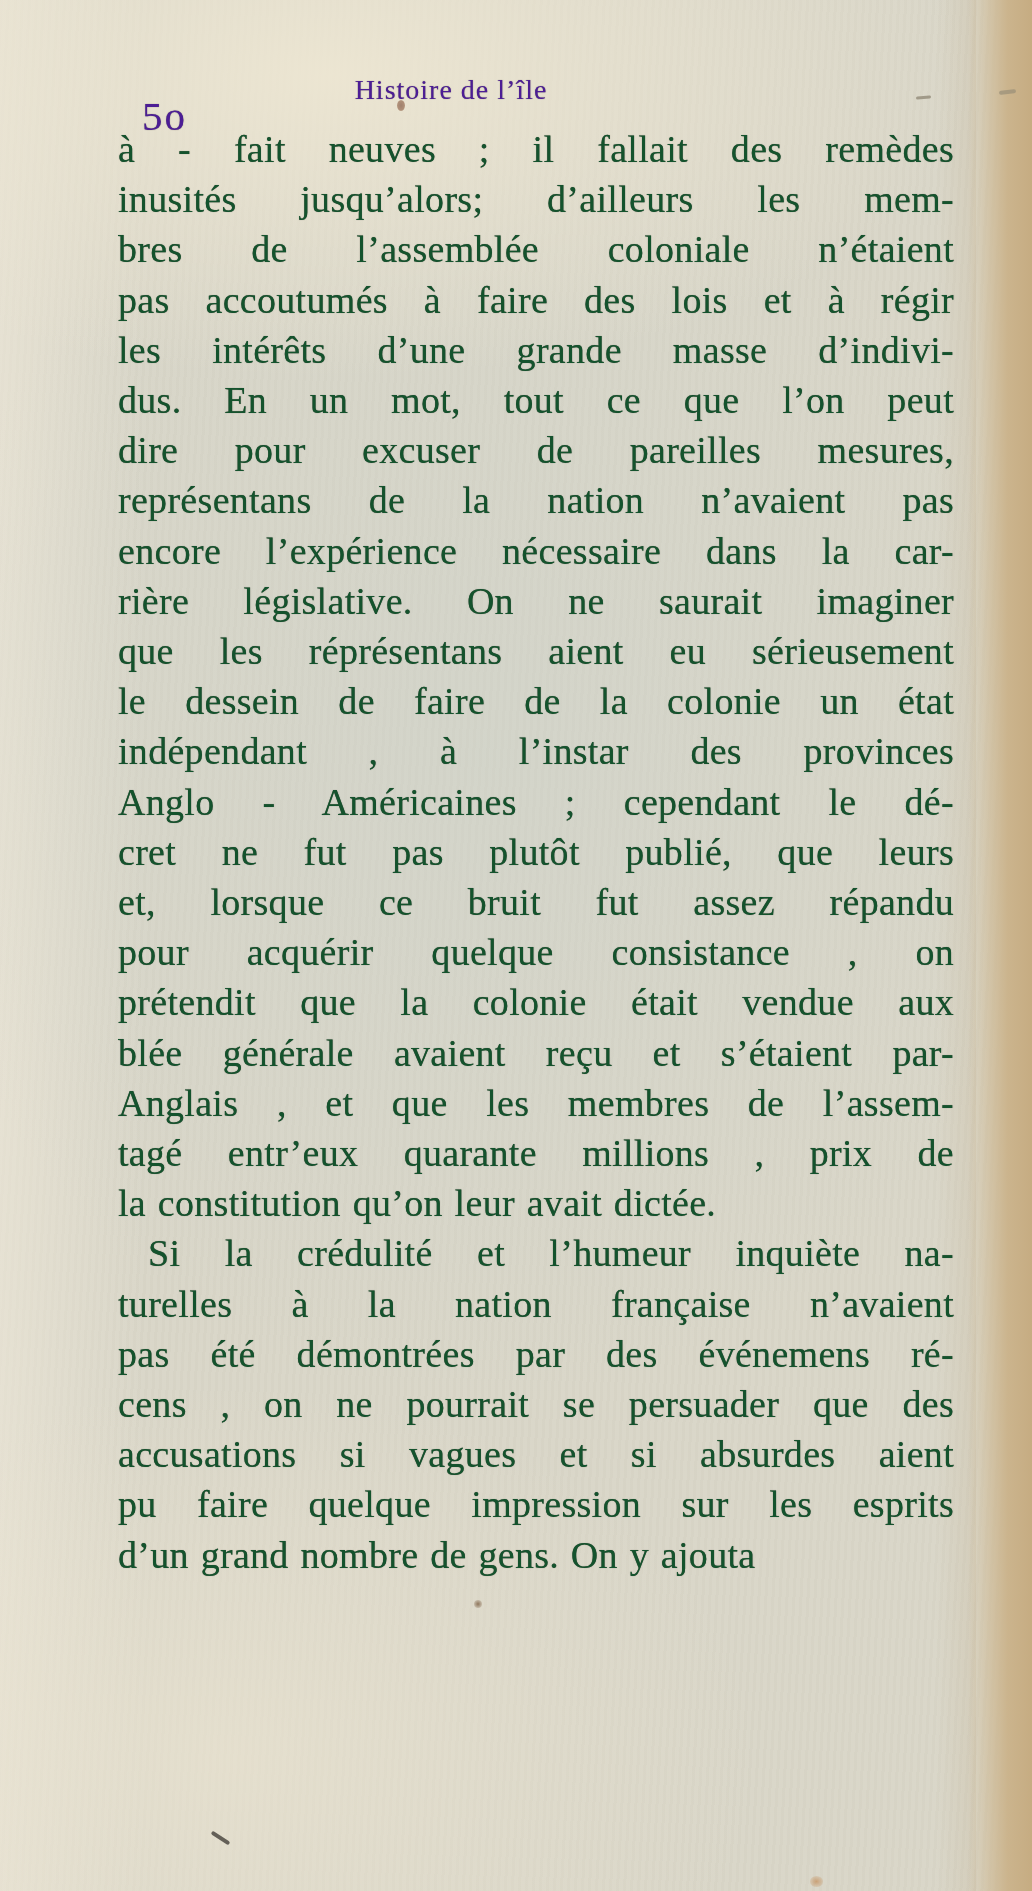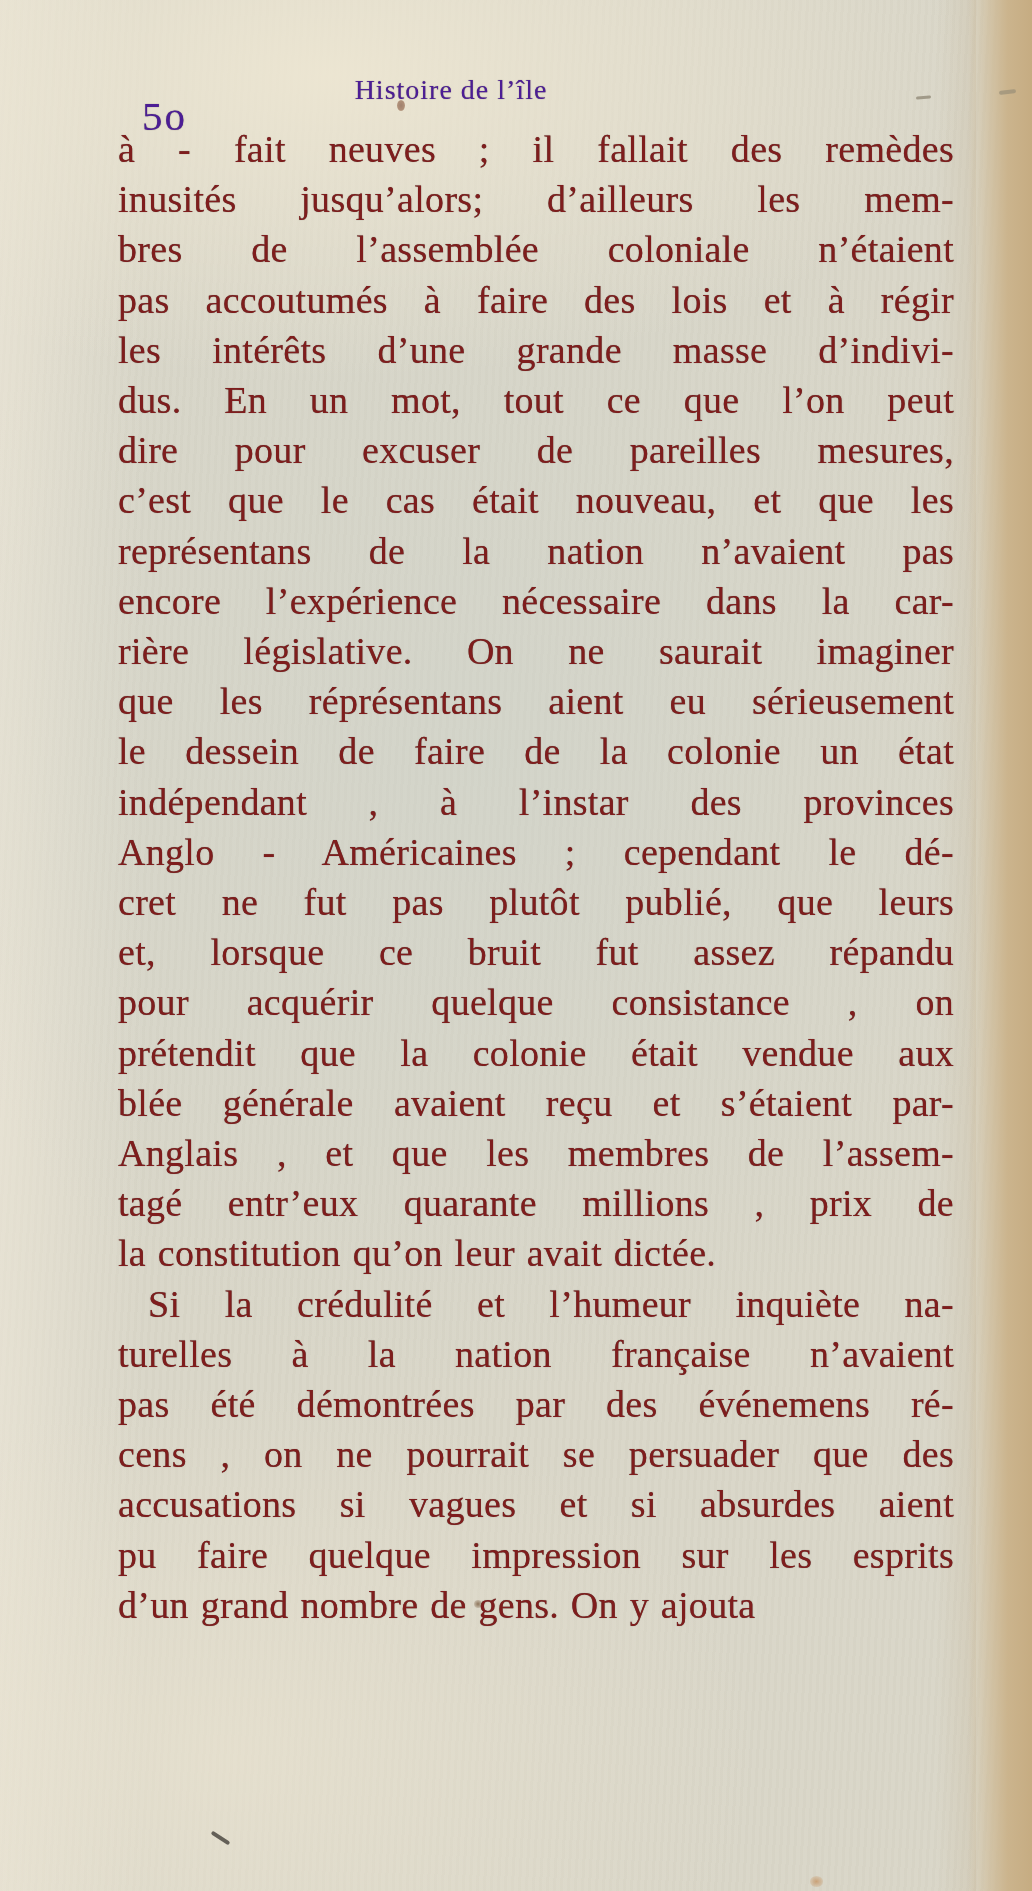--- a/index.html
+++ b/index.html
@@ -42,21 +42,21 @@
     text-shadow:0 0 1px rgba(45,40,33,.6);
   }
   .running-title{
     position:absolute;left:296px;top:0;width:310px;
     text-align:center;font-size:28px;letter-spacing:1px;
     text-shadow:0 0 1px rgba(45,40,33,.55);
     white-space:nowrap;
   }
   .textblock{
     position:absolute;left:118px;top:124px;width:836px;z-index:4;
-    font-size:38px;line-height:50.2px;color:#7f1d1d;
+    font-size:38px;line-height:50.2px;color:#14532d;
     letter-spacing:.3px;word-spacing:2px;
     text-shadow:0 0 .7px rgba(42,37,30,.75);
   }
   .line{text-align:justify;text-align-last:justify;white-space:normal;}
   .line.p-end{text-align-last:left;}
   .line.indent{text-indent:30px;}
   
   .artifact{position:absolute;z-index:5;}
   .dash-a{top:96px;left:916px;width:15px;height:3px;background:#8d8673;opacity:.75;transform:rotate(-5deg);border-radius:2px;}
   .dash-b{top:90px;left:999px;width:17px;height:4px;background:#998f78;opacity:.7;transform:rotate(-7deg);border-radius:2px;}
@@ -81,21 +81,20 @@
 
   <div class="textblock">
     <div>
       <div class="line">à - fait neuves ; il fallait des remèdes</div>
       <div class="line">inusités jusqu’alors; d’ailleurs les mem-</div>
       <div class="line">bres de l’assemblée coloniale n’étaient</div>
       <div class="line">pas accoutumés à faire des lois et à régir</div>
       <div class="line">les intérêts d’une grande masse d’indivi-</div>
       <div class="line">dus. En un mot, tout ce que l’on peut</div>
       <div class="line">dire pour excuser de pareilles mesures,</div>
-      <div class="line">c’est que le cas était nouveau, et que les</div>
       <div class="line">représentans de la nation n’avaient pas</div>
       <div class="line">encore l’expérience nécessaire dans la car-</div>
       <div class="line">rière législative. On ne saurait imaginer</div>
       <div class="line">que les réprésentans aient eu sérieusement</div>
       <div class="line">le dessein de faire de la colonie un état</div>
       <div class="line">indépendant , à l’instar des provinces</div>
       <div class="line">Anglo - Américaines ; cependant le dé-</div>
       <div class="line">cret ne fut pas plutôt publié, que leurs</div>
       <div class="line">et, lorsque ce bruit fut assez répandu</div>
       <div class="line">pour acquérir quelque consistance , on</div>

